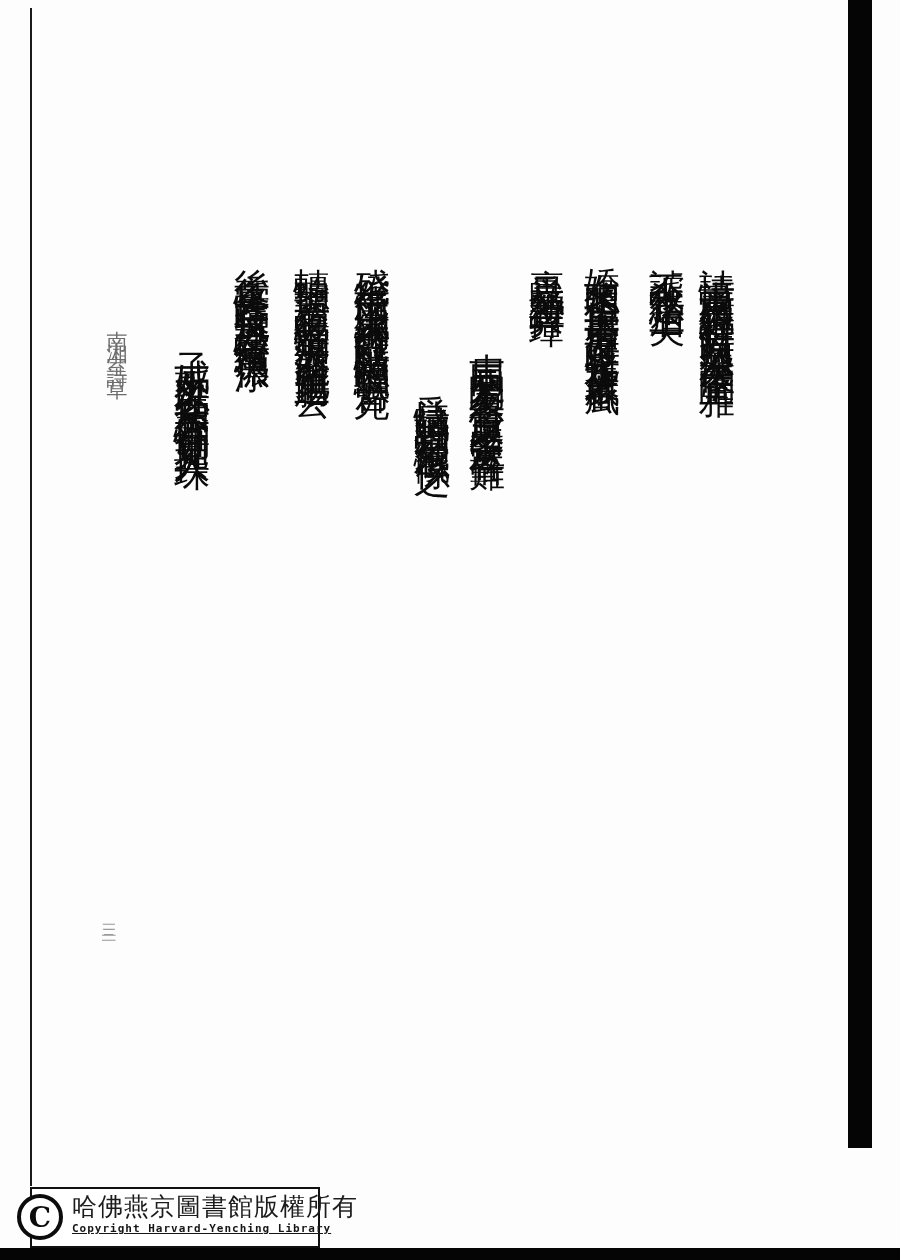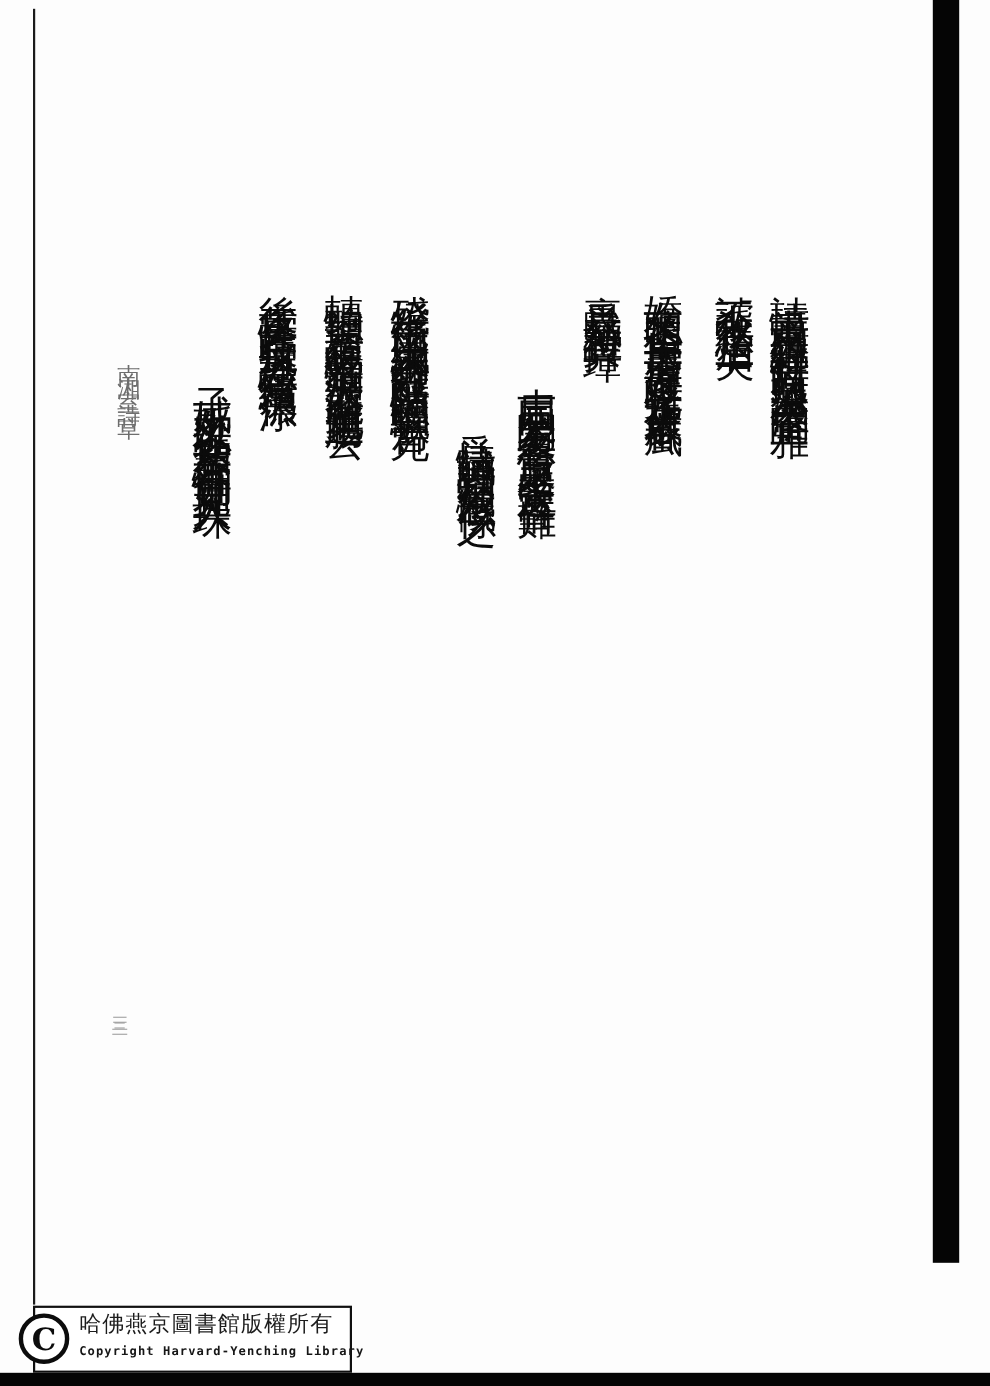--- a/index.html
+++ b/index.html
@@ -66,36 +66,37 @@
     border: 4px solid #0c0c0c;
     border-radius: 50%;
     background: #ffffff;
     display: flex; align-items: center; justify-content: center;
     font-size: 28px; font-weight: bold; color: #0c0c0c;
     font-family: "DejaVu Serif", serif;
   }
   .stamp-cn {
     position: absolute;
     left: 72px; top: 1190px;
-    font-size: 20px;
+    font-size: 25px;
     color: #1c1c1c;
     letter-spacing: 1px;
     white-space: nowrap;
     font-family: "DejaVu Serif", serif;
     text-align: center;
   }
   .stamp-en {
     position: absolute;
     left: 72px; top: 1222px;
     font-size: 11px;
     font-weight: bold;
     color: #161616;
     letter-spacing: 1px;
     white-space: nowrap;
     font-family: "DejaVu Sans Mono", monospace;
+    text-decoration: underline;
   }
 </style>
 </head>
 <body>
 
 <div class="page">
 
   <div class="bar-right"></div>
   <div class="bar-bottom"></div>
   <div class="line-left"></div>

